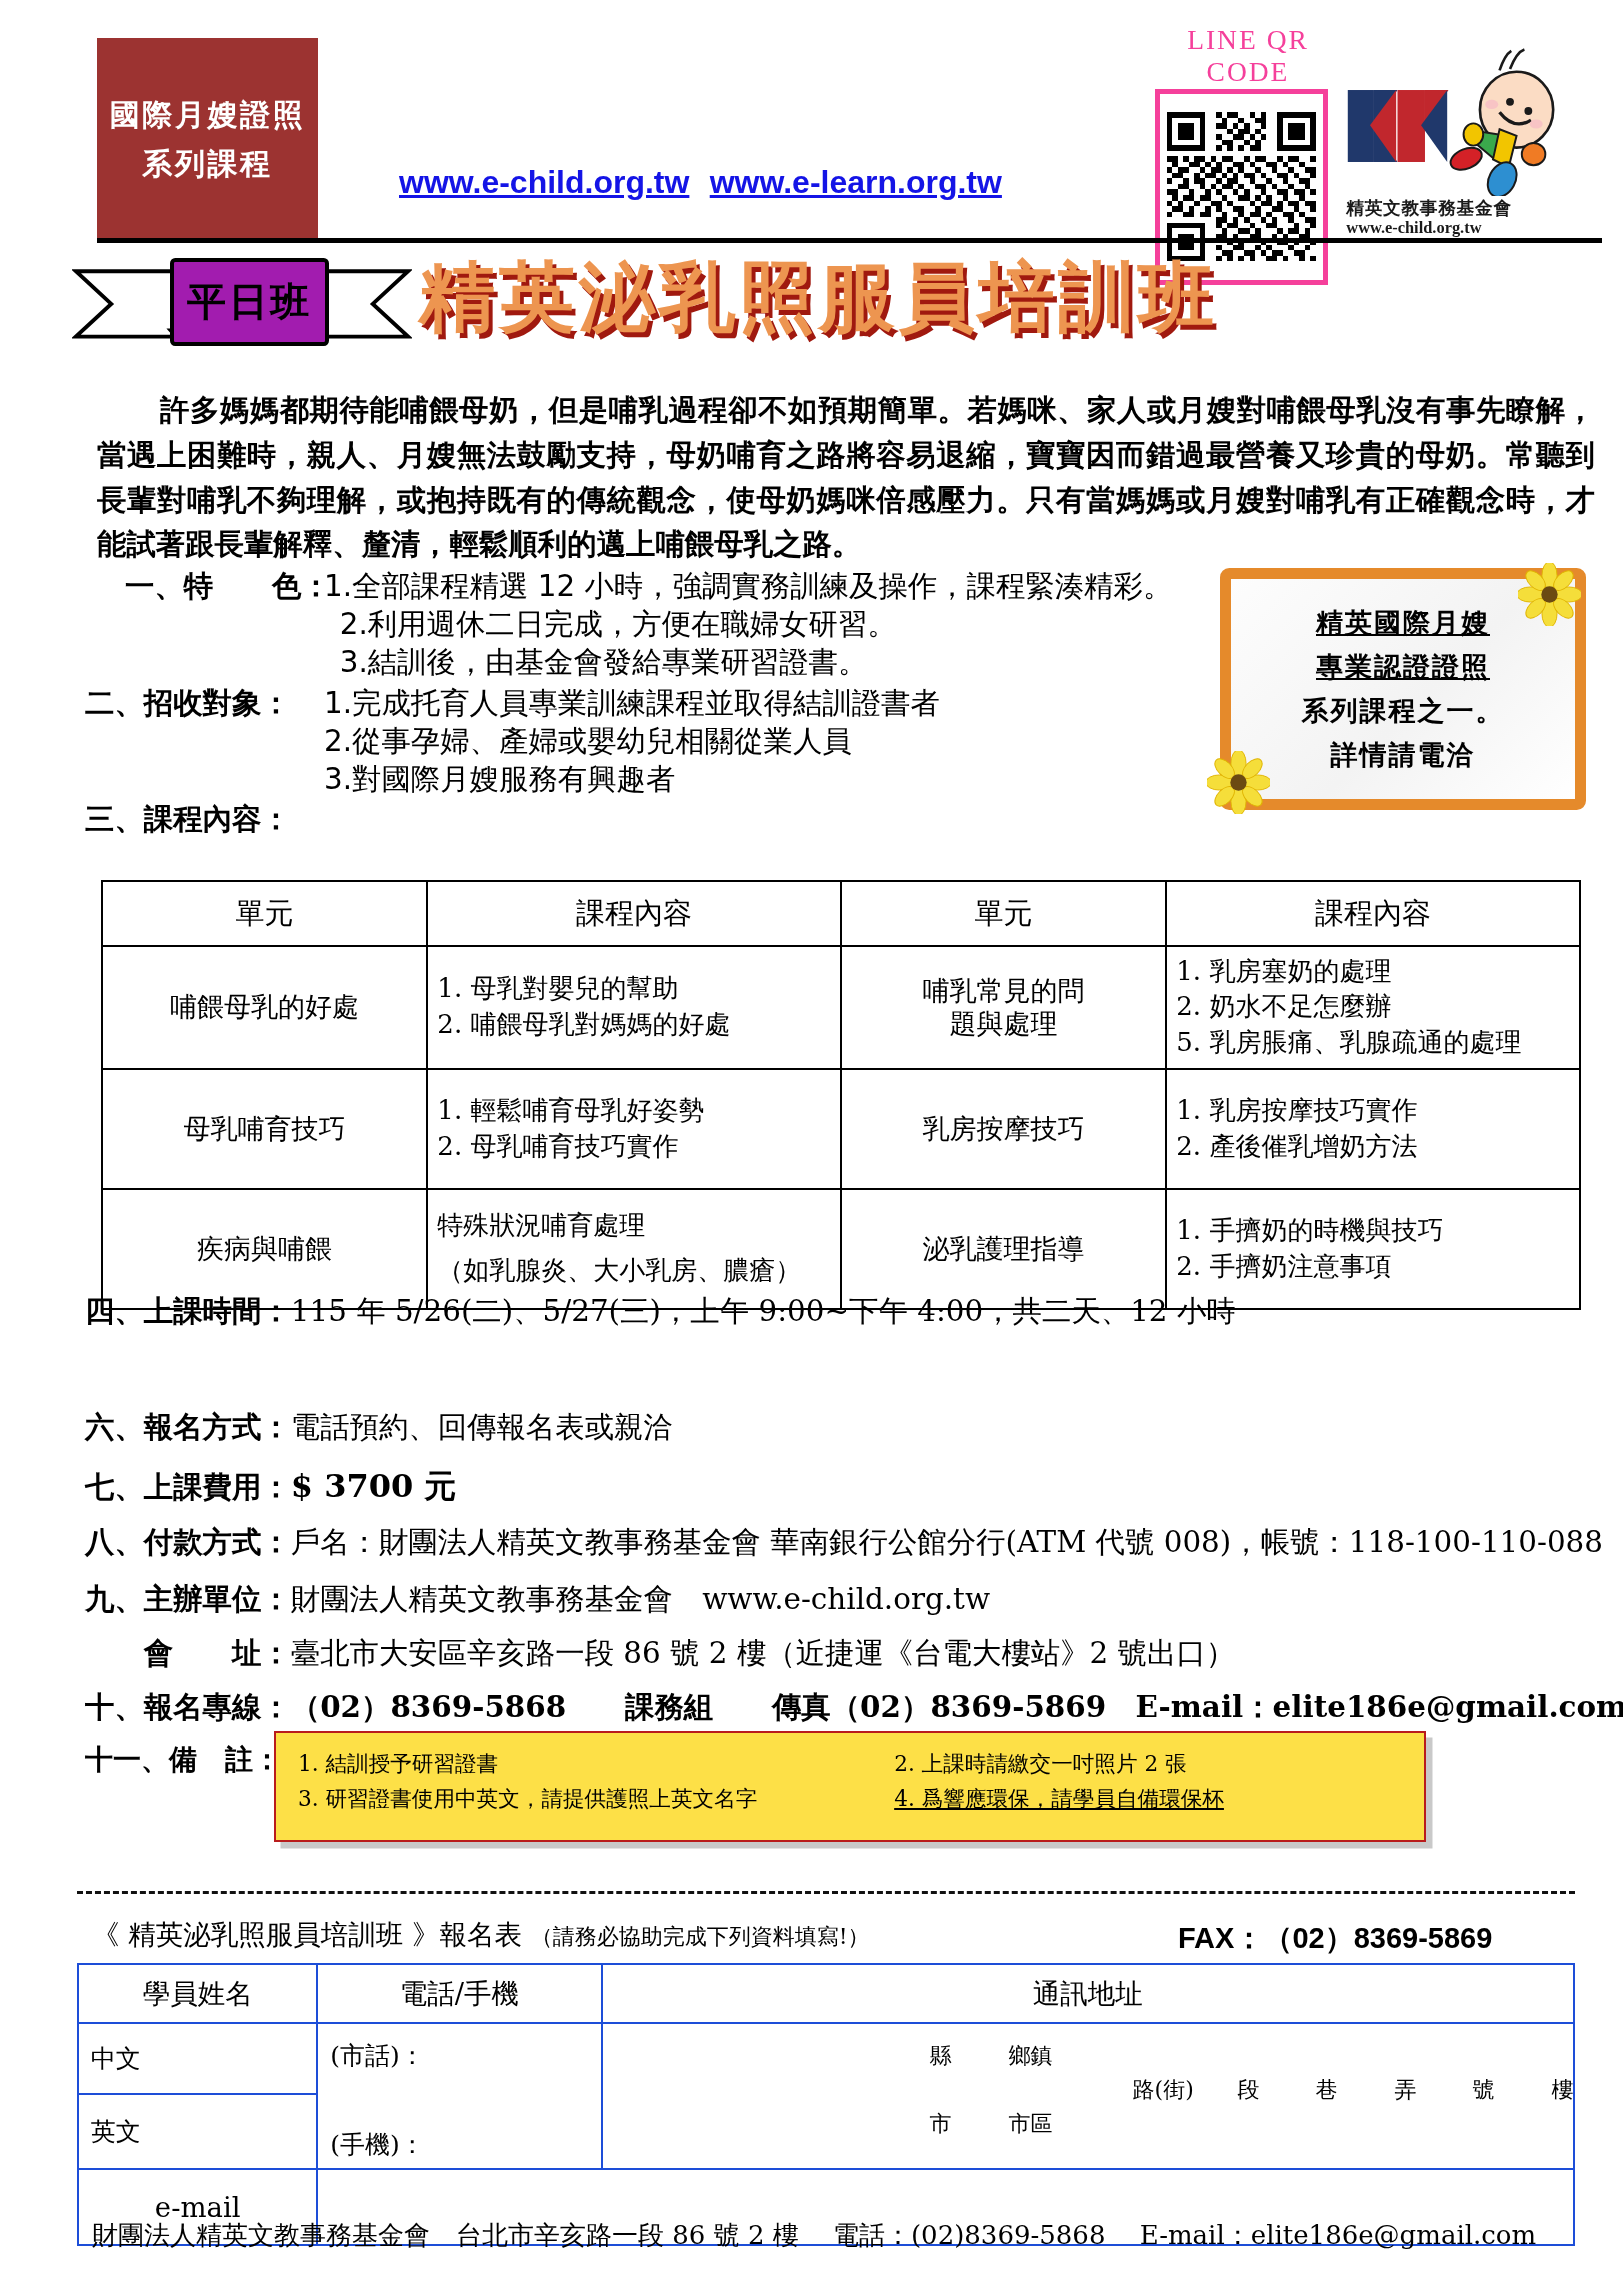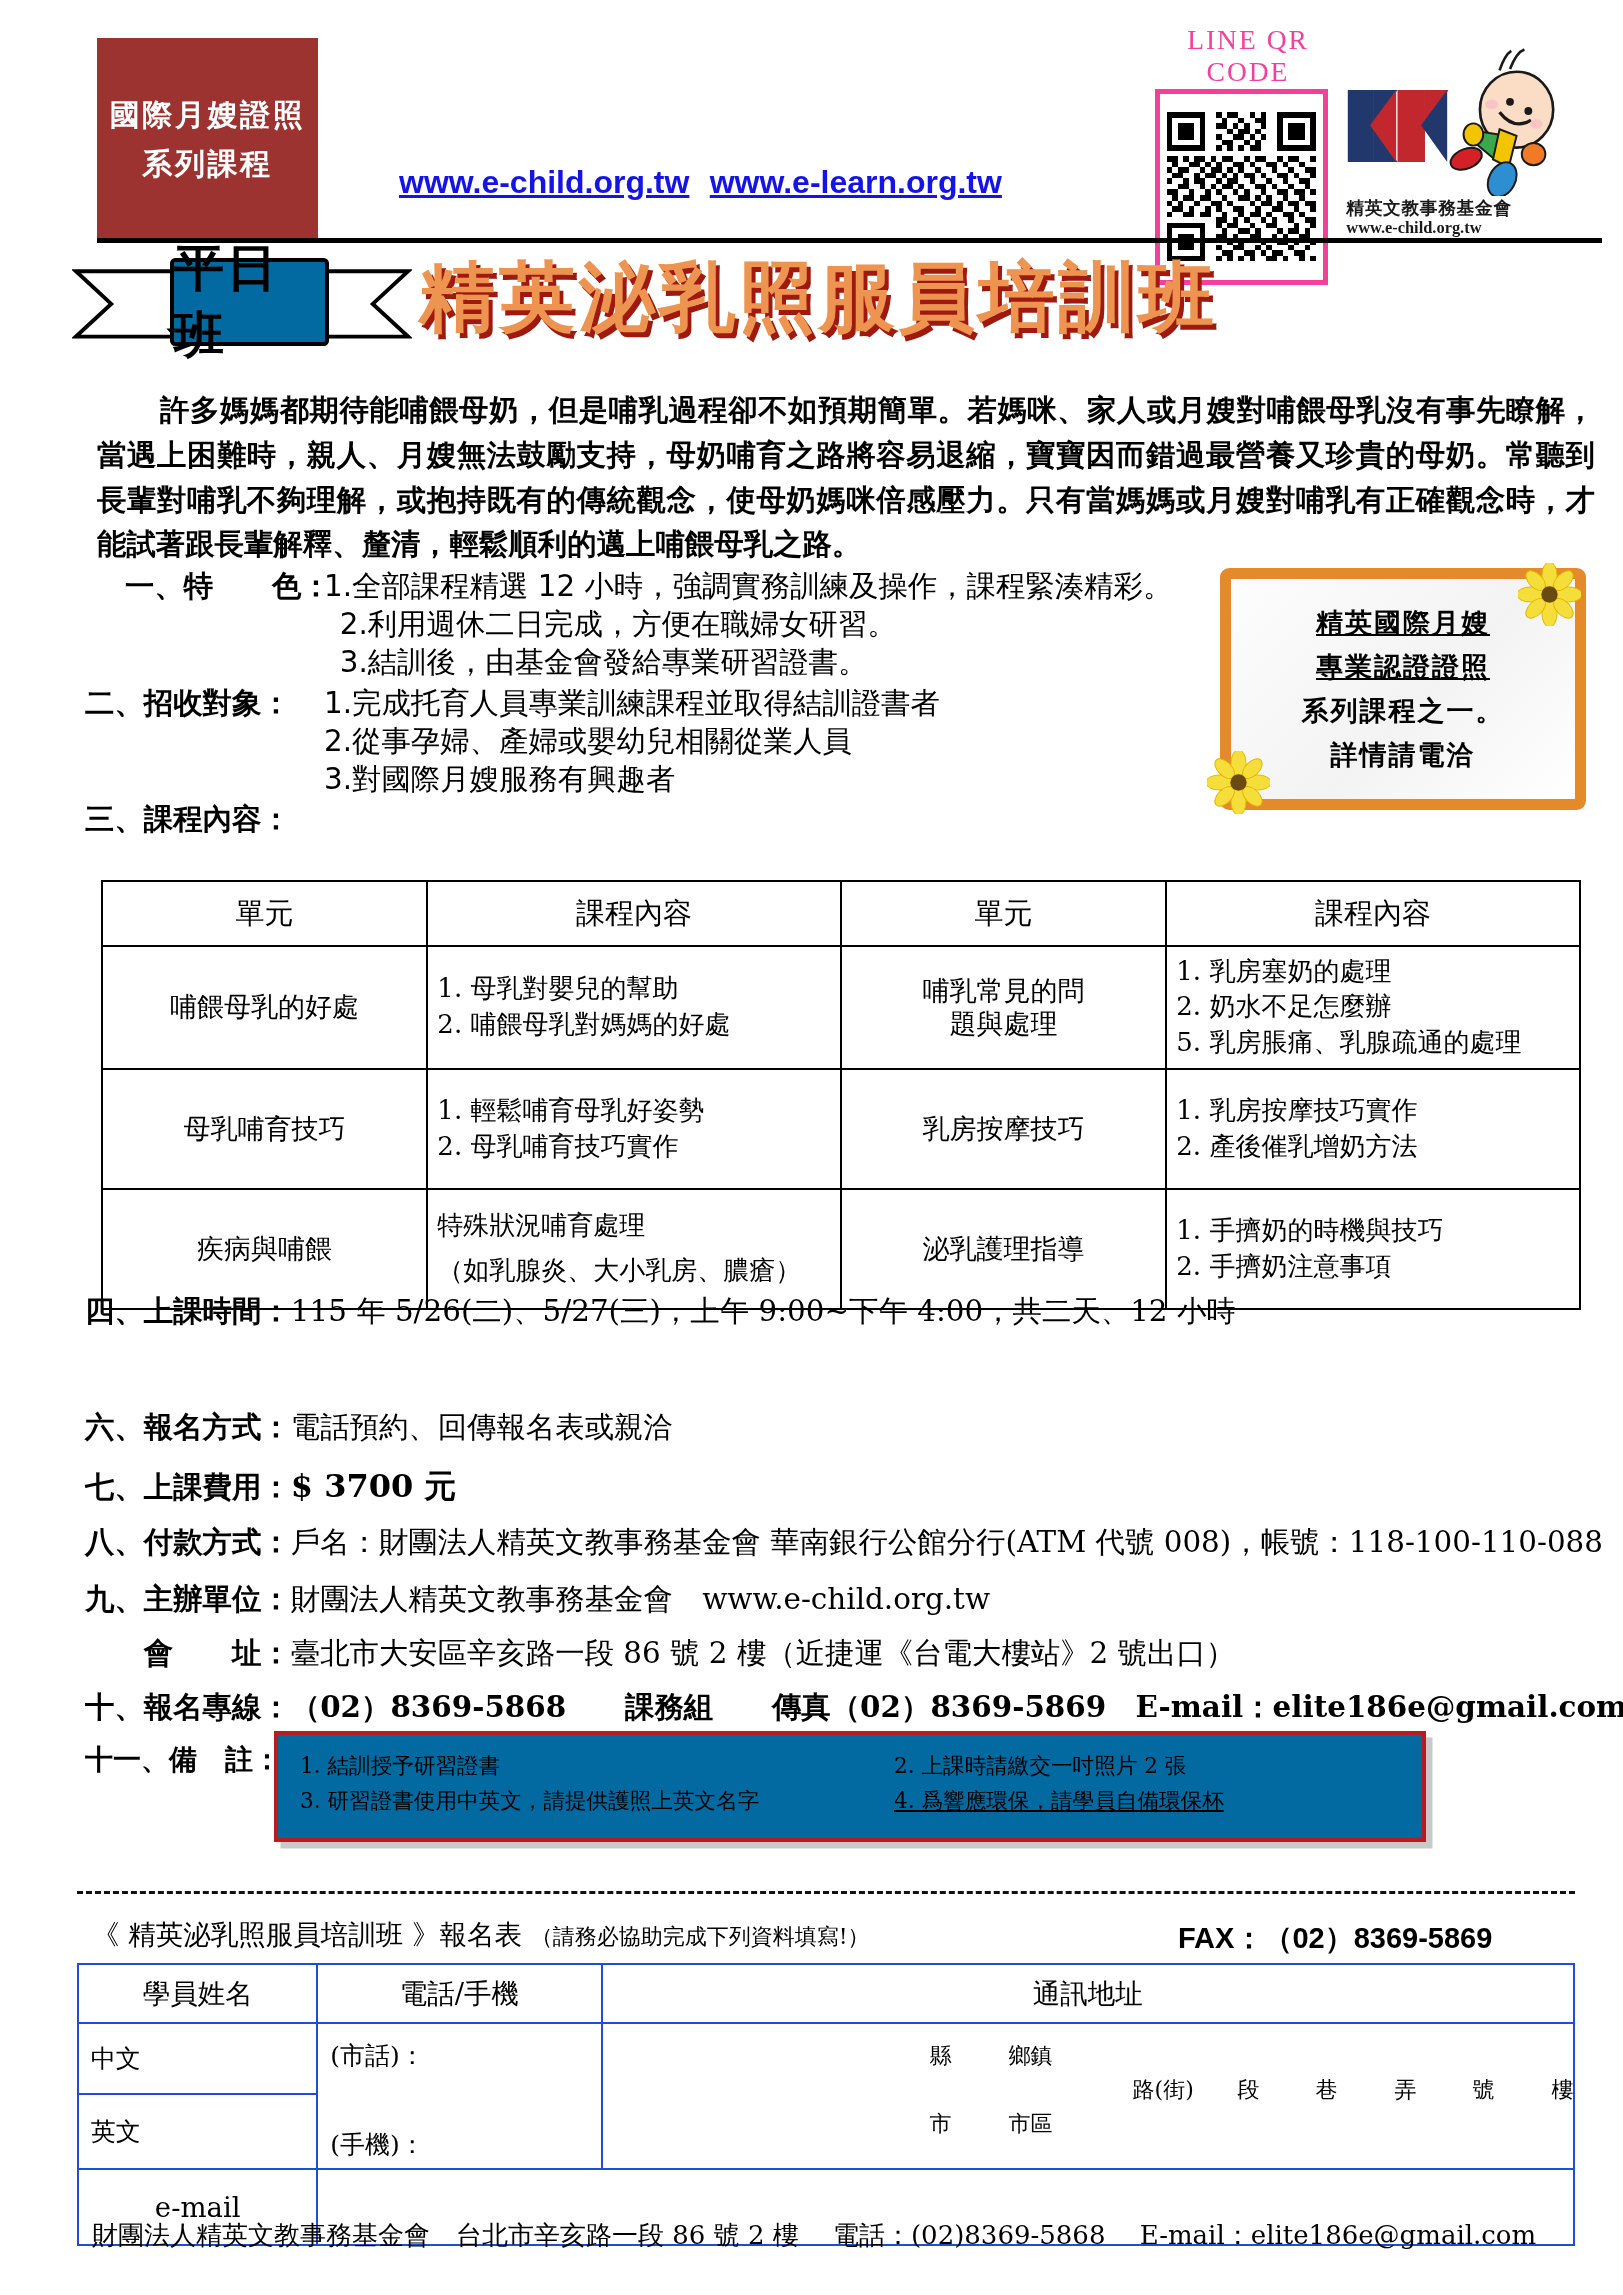--- a/index.html
+++ b/index.html
@@ -36,23 +36,23 @@
   .logo { position:absolute; left:1345px; top:39px; width:262px; height:190px; }
   .logo .lg-txt1 { position:absolute; left:1.3px; top:157px; font-size:17.7px; font-weight:bold; color:#1a1a1a; letter-spacing:0.7px;}
   .logo .lg-txt2 { position:absolute; left:1.3px; top:179px; font-size:16.4px; font-weight:bold; color:#1a1a1a; font-family:"Liberation Serif",serif;}
 
   .hdr-rule { position:absolute; left:97px; top:238px; width:1505px; height:4.6px; background:#000; }
 
   
   .ribbon { position:absolute; left:72px; top:254px; width:340px; height:92px; }
   .ribbon .rb-label {
     position:absolute; left:98px; top:3.9px; width:151px; height:80px;
-    border:4.6px solid #000; background:#0369a1; border-radius:5.2px;
+    border:4.6px solid #000; background:#a21caf; border-radius:5.2px;
     display:flex; align-items:center; justify-content:center;
-    font-size:50px; font-weight:bold; letter-spacing:2.6px; z-index:3;
+    font-size:39px; font-weight:bold; letter-spacing:2.6px; z-index:3;
   }
   .main-title {
     position:absolute; left:419px; top:247px;
     font-size:76px; font-weight:bold; letter-spacing:3.9px;
     color:#ED9550;
     text-shadow: 3.9px 4.6px 0 #A0190F;
     font-family:"DejaVu Sans",sans-serif;
     white-space:nowrap;
   }
 
@@ -97,21 +97,21 @@
   
   .dl { position:absolute; font-size:29.4px; font-family:"DejaVu Serif","Liberation Serif",serif; white-space:nowrap; }
   .dl .k { font-weight:bold; }
   .dl .v { font-weight:normal; }
   .dl a { color:#1414e6; text-decoration:underline; }
   .price { font-weight:bold; font-size:32px; }
 
   
   .notes {
     position:absolute; left:274px; top:1731px; width:1152px; height:111px;
-    border:4px solid #b91c1c; background:#0369a1;
+    border:2px solid #b91c1c; background:#fde047;
     box-shadow:6.5px 6.5px 0 #c9c9c9;
     box-sizing:border-box; padding:14.4px 22px;
     font-family:"DejaVu Serif","Liberation Serif",serif;
   }
   .notes .row { display:flex; font-size:21.6px; line-height:1.62; }
   .notes .c1 { width:54%; }
   .notes .c2 { width:46%; }
   .notes .u { text-decoration:underline; }
 
   

